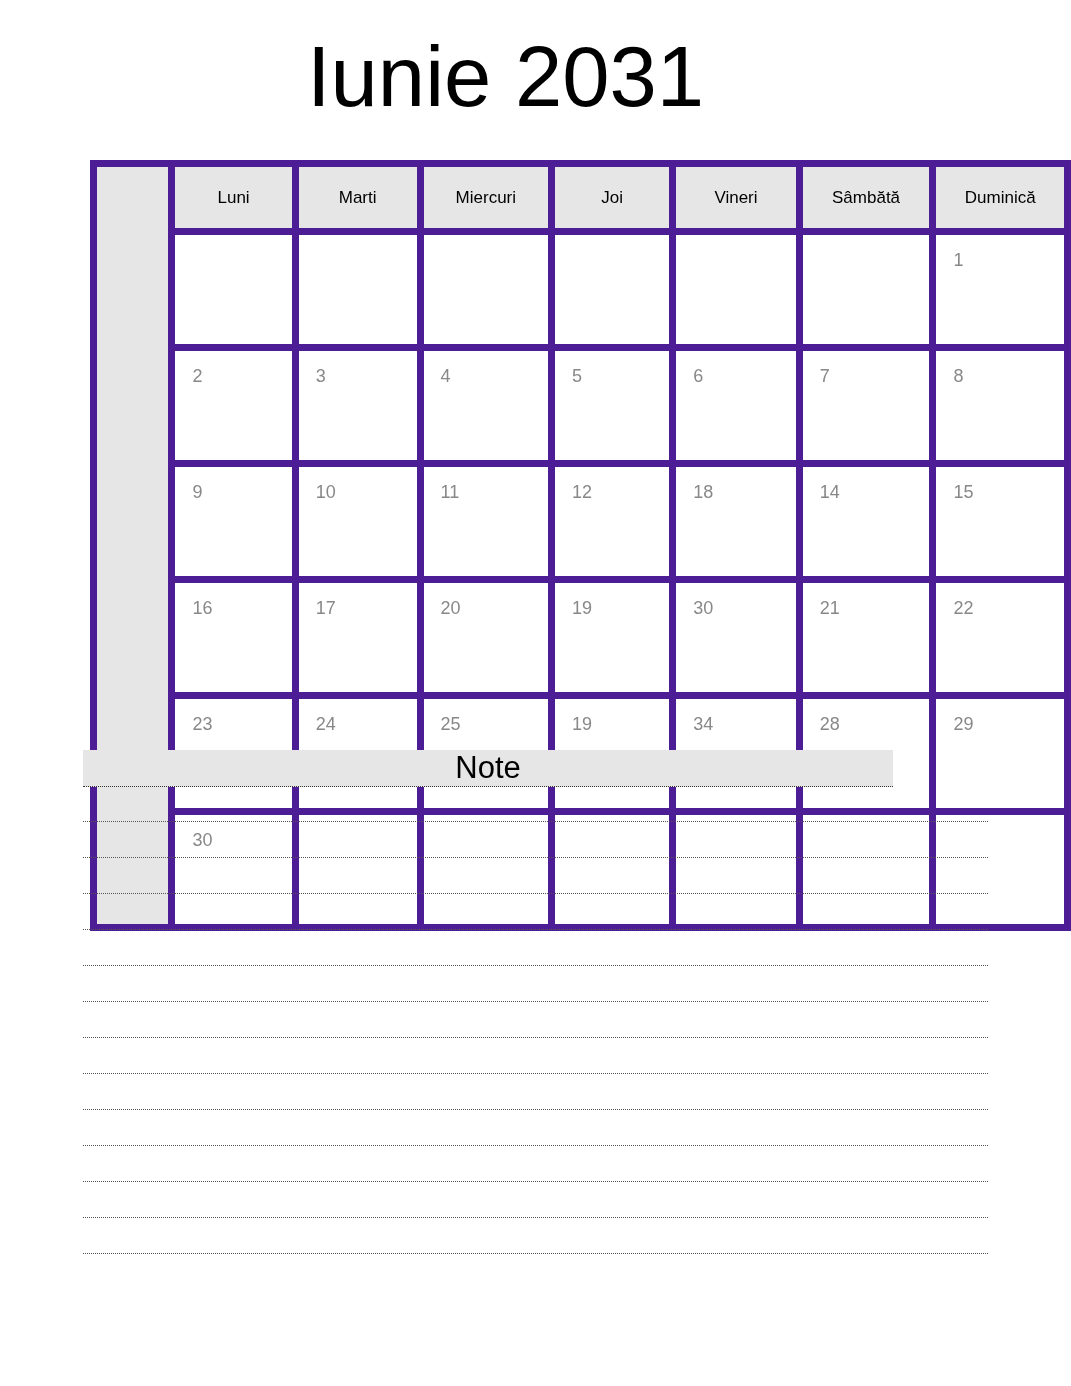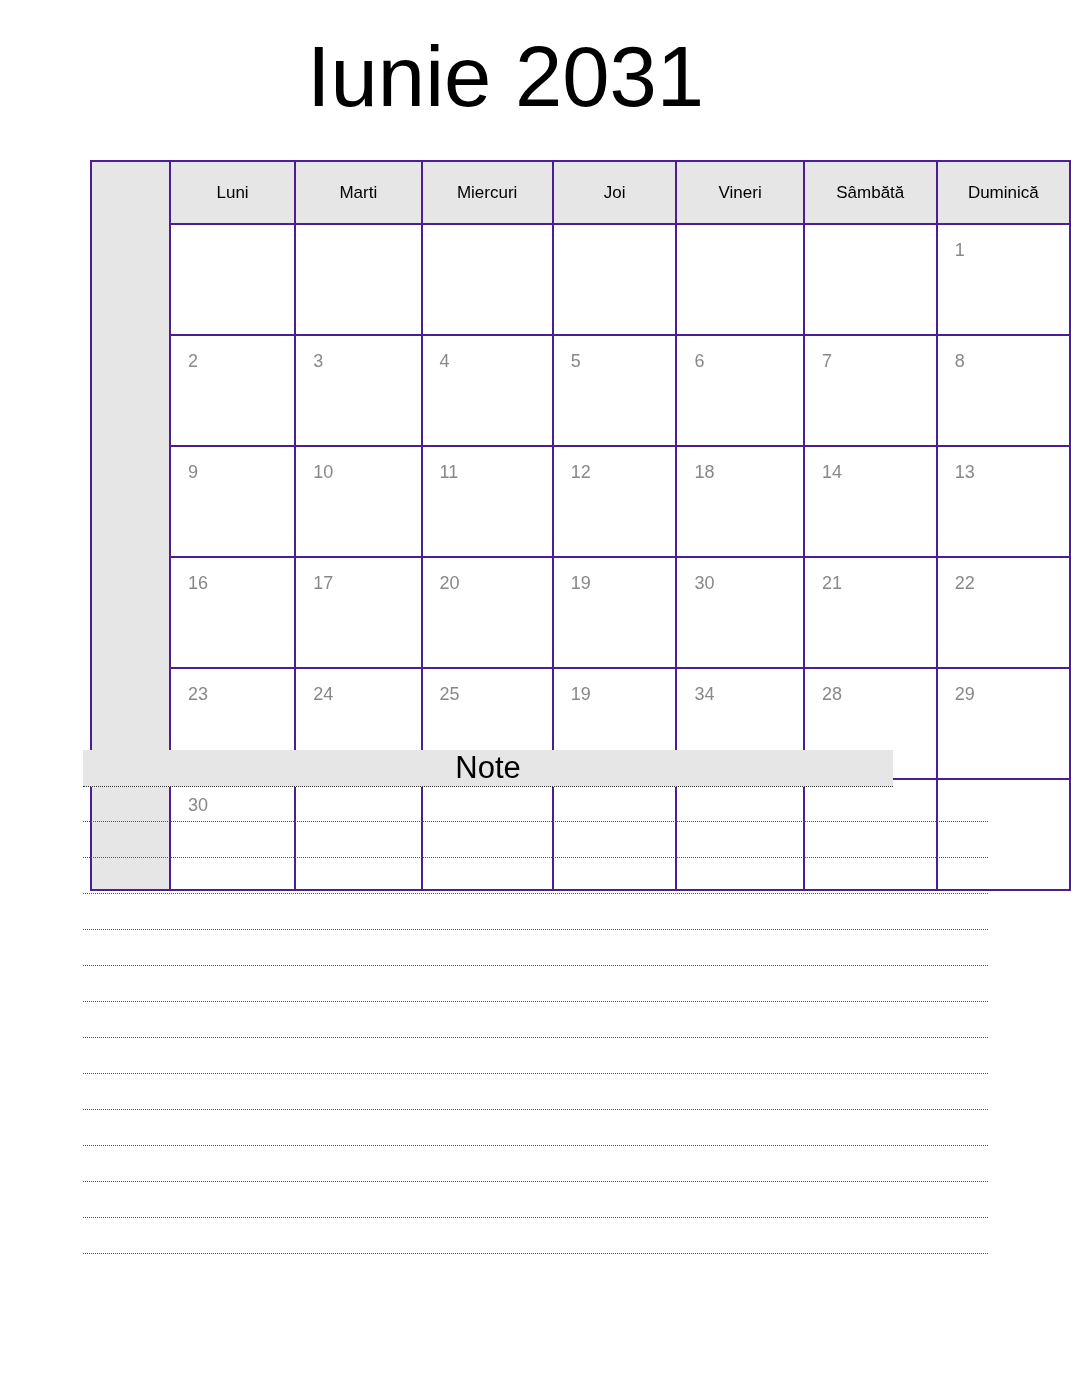--- a/index.html
+++ b/index.html
@@ -30,21 +30,21 @@
   }
   table.calendar {
     position: absolute;
     top: 160px;
     left: 90px;
     border-collapse: collapse;
     table-layout: fixed;
   }
   table.calendar th,
   table.calendar td {
-    border: 2px solid #4c1d95;
+    border: 7px solid #4c1d95;
     padding: 12px;
   }
   table.calendar th {
     width: 117px;
     height: 37px;
     background: #e6e6e6;
     font-size: 17px;
     font-weight: 400;
     color: #000000;
     text-align: center;
@@ -184,21 +184,21 @@
         <td class="day">
             <span class="num">12</span>
           </td>
         <td class="day">
             <span class="num">18</span>
           </td>
         <td class="day">
             <span class="num">14</span>
           </td>
         <td class="day">
-            <span class="num">13</span>
+            <span class="num">15</span>
           </td>
       </tr>
       <tr>
         <td class="day">
             <span class="num">16</span>
           </td>
         <td class="day">
             <span class="num">17</span>
           </td>
         <td class="day">

